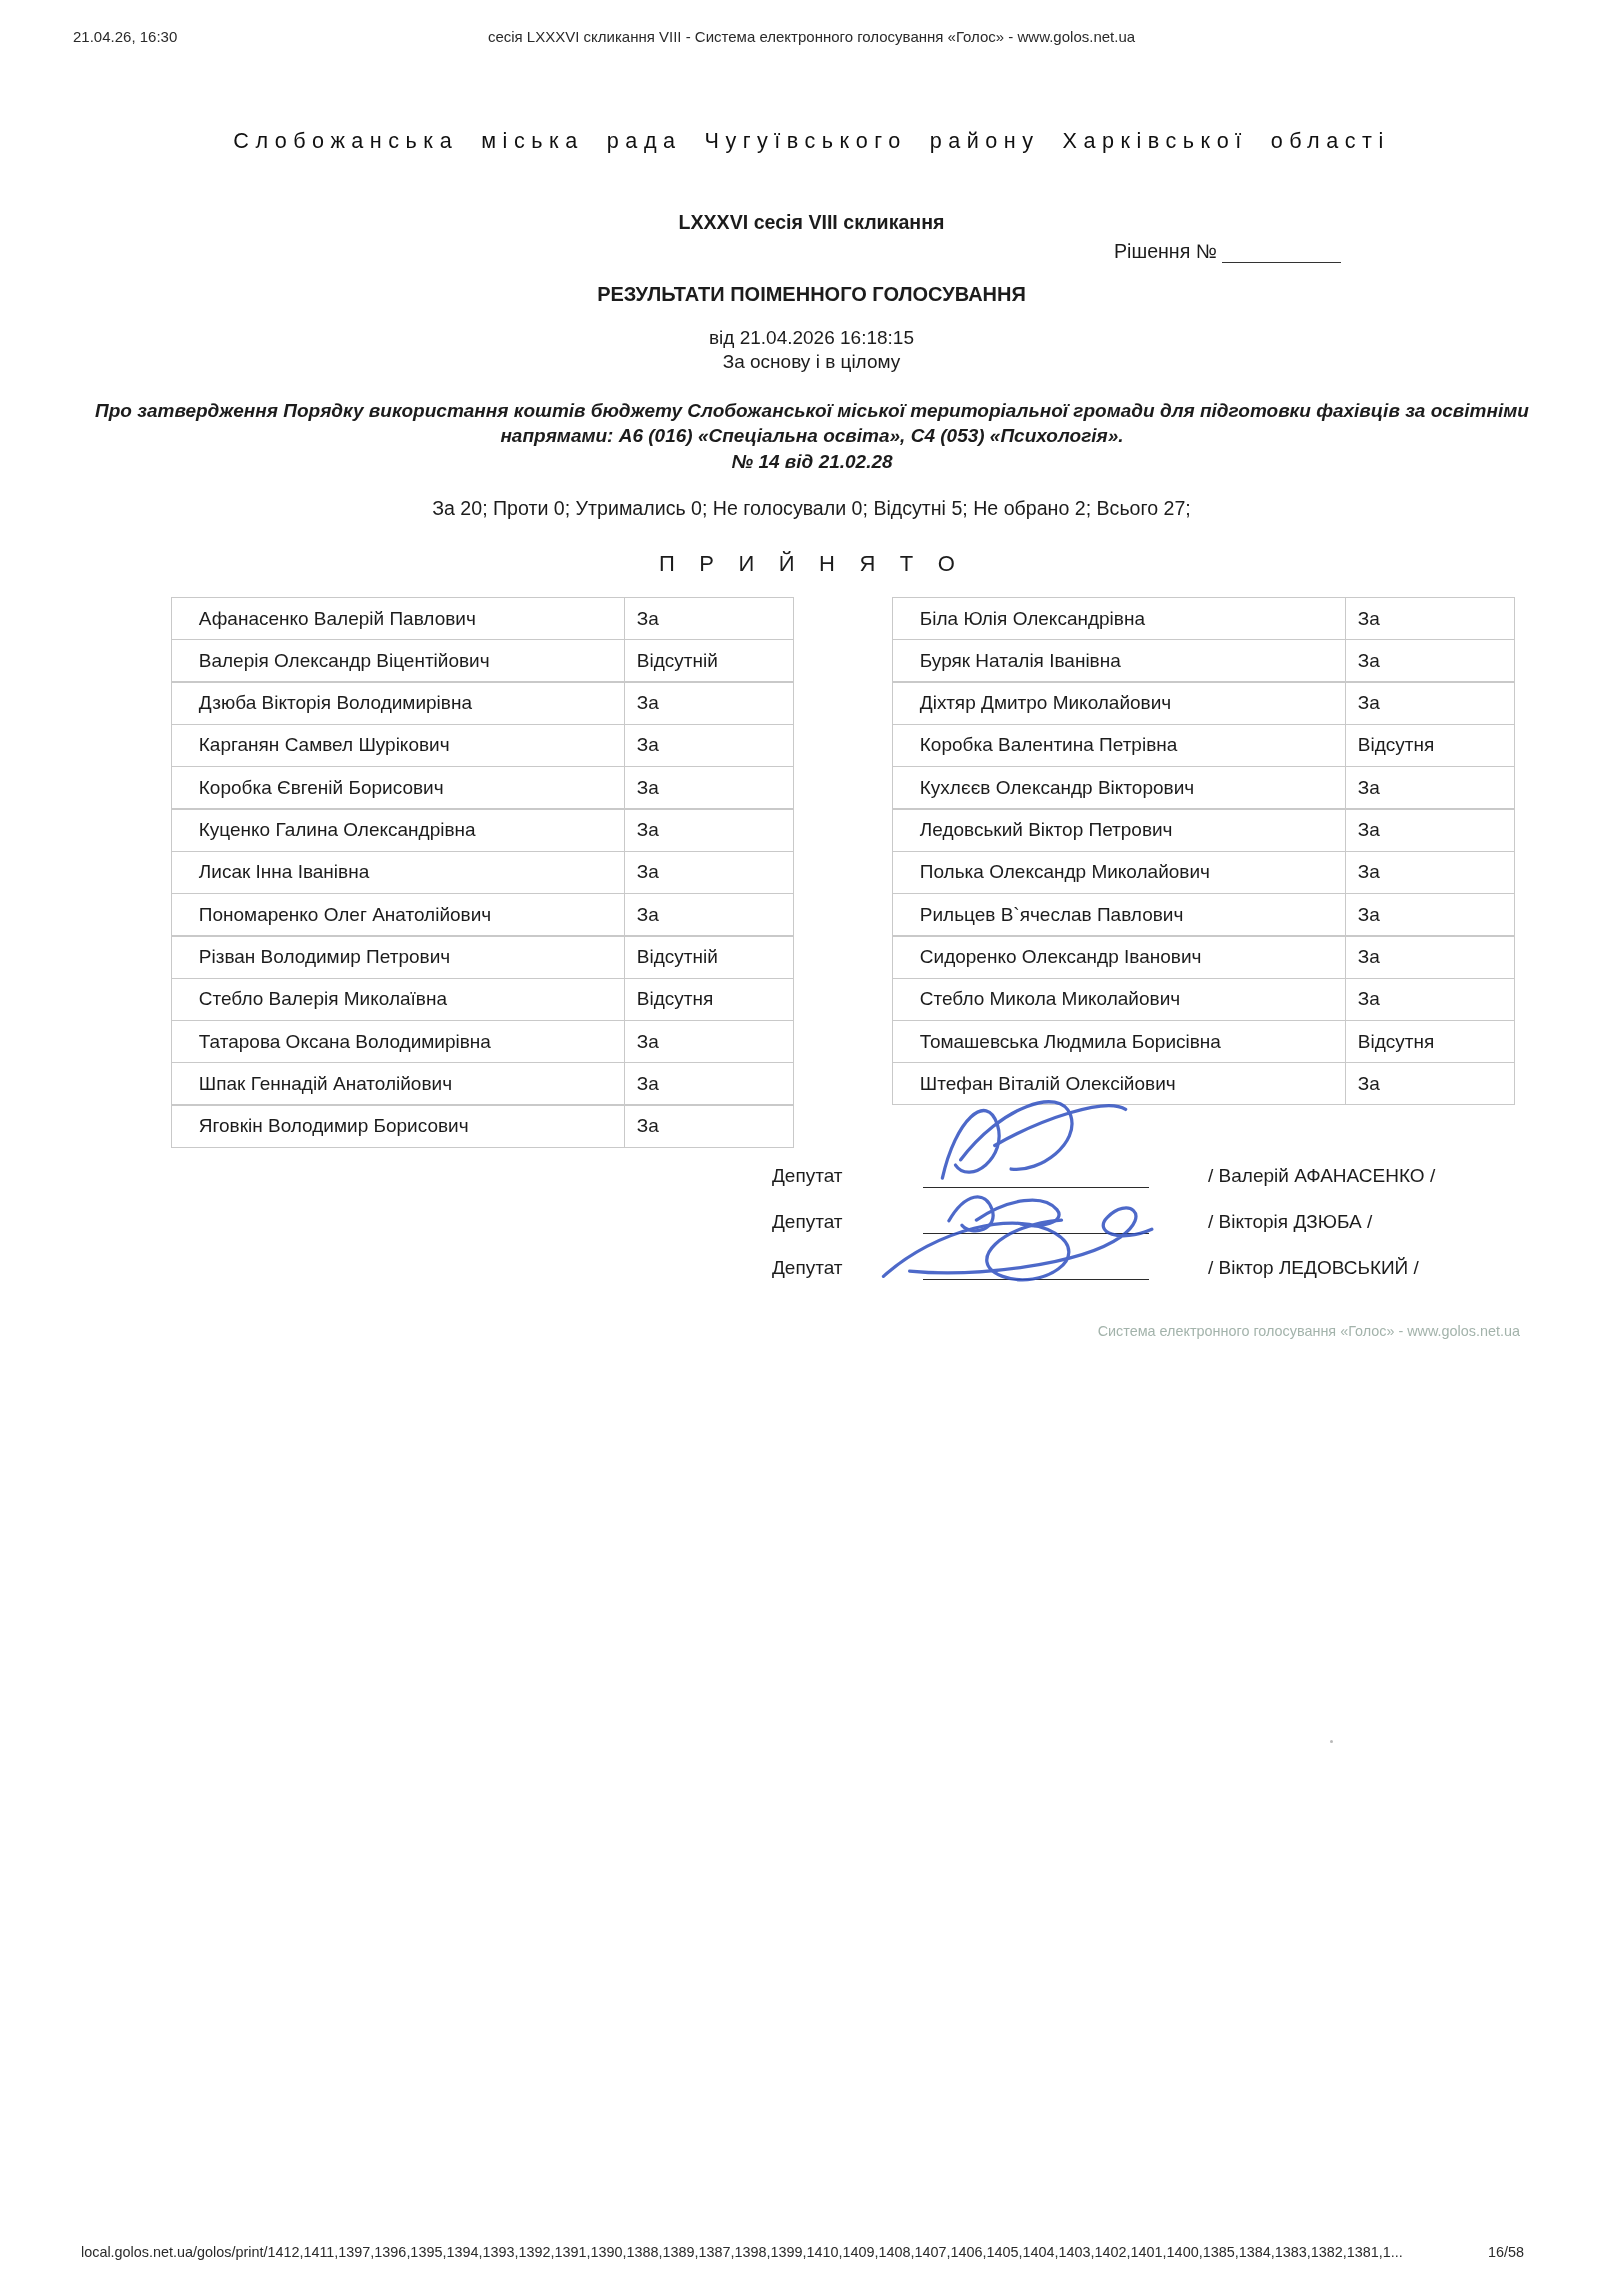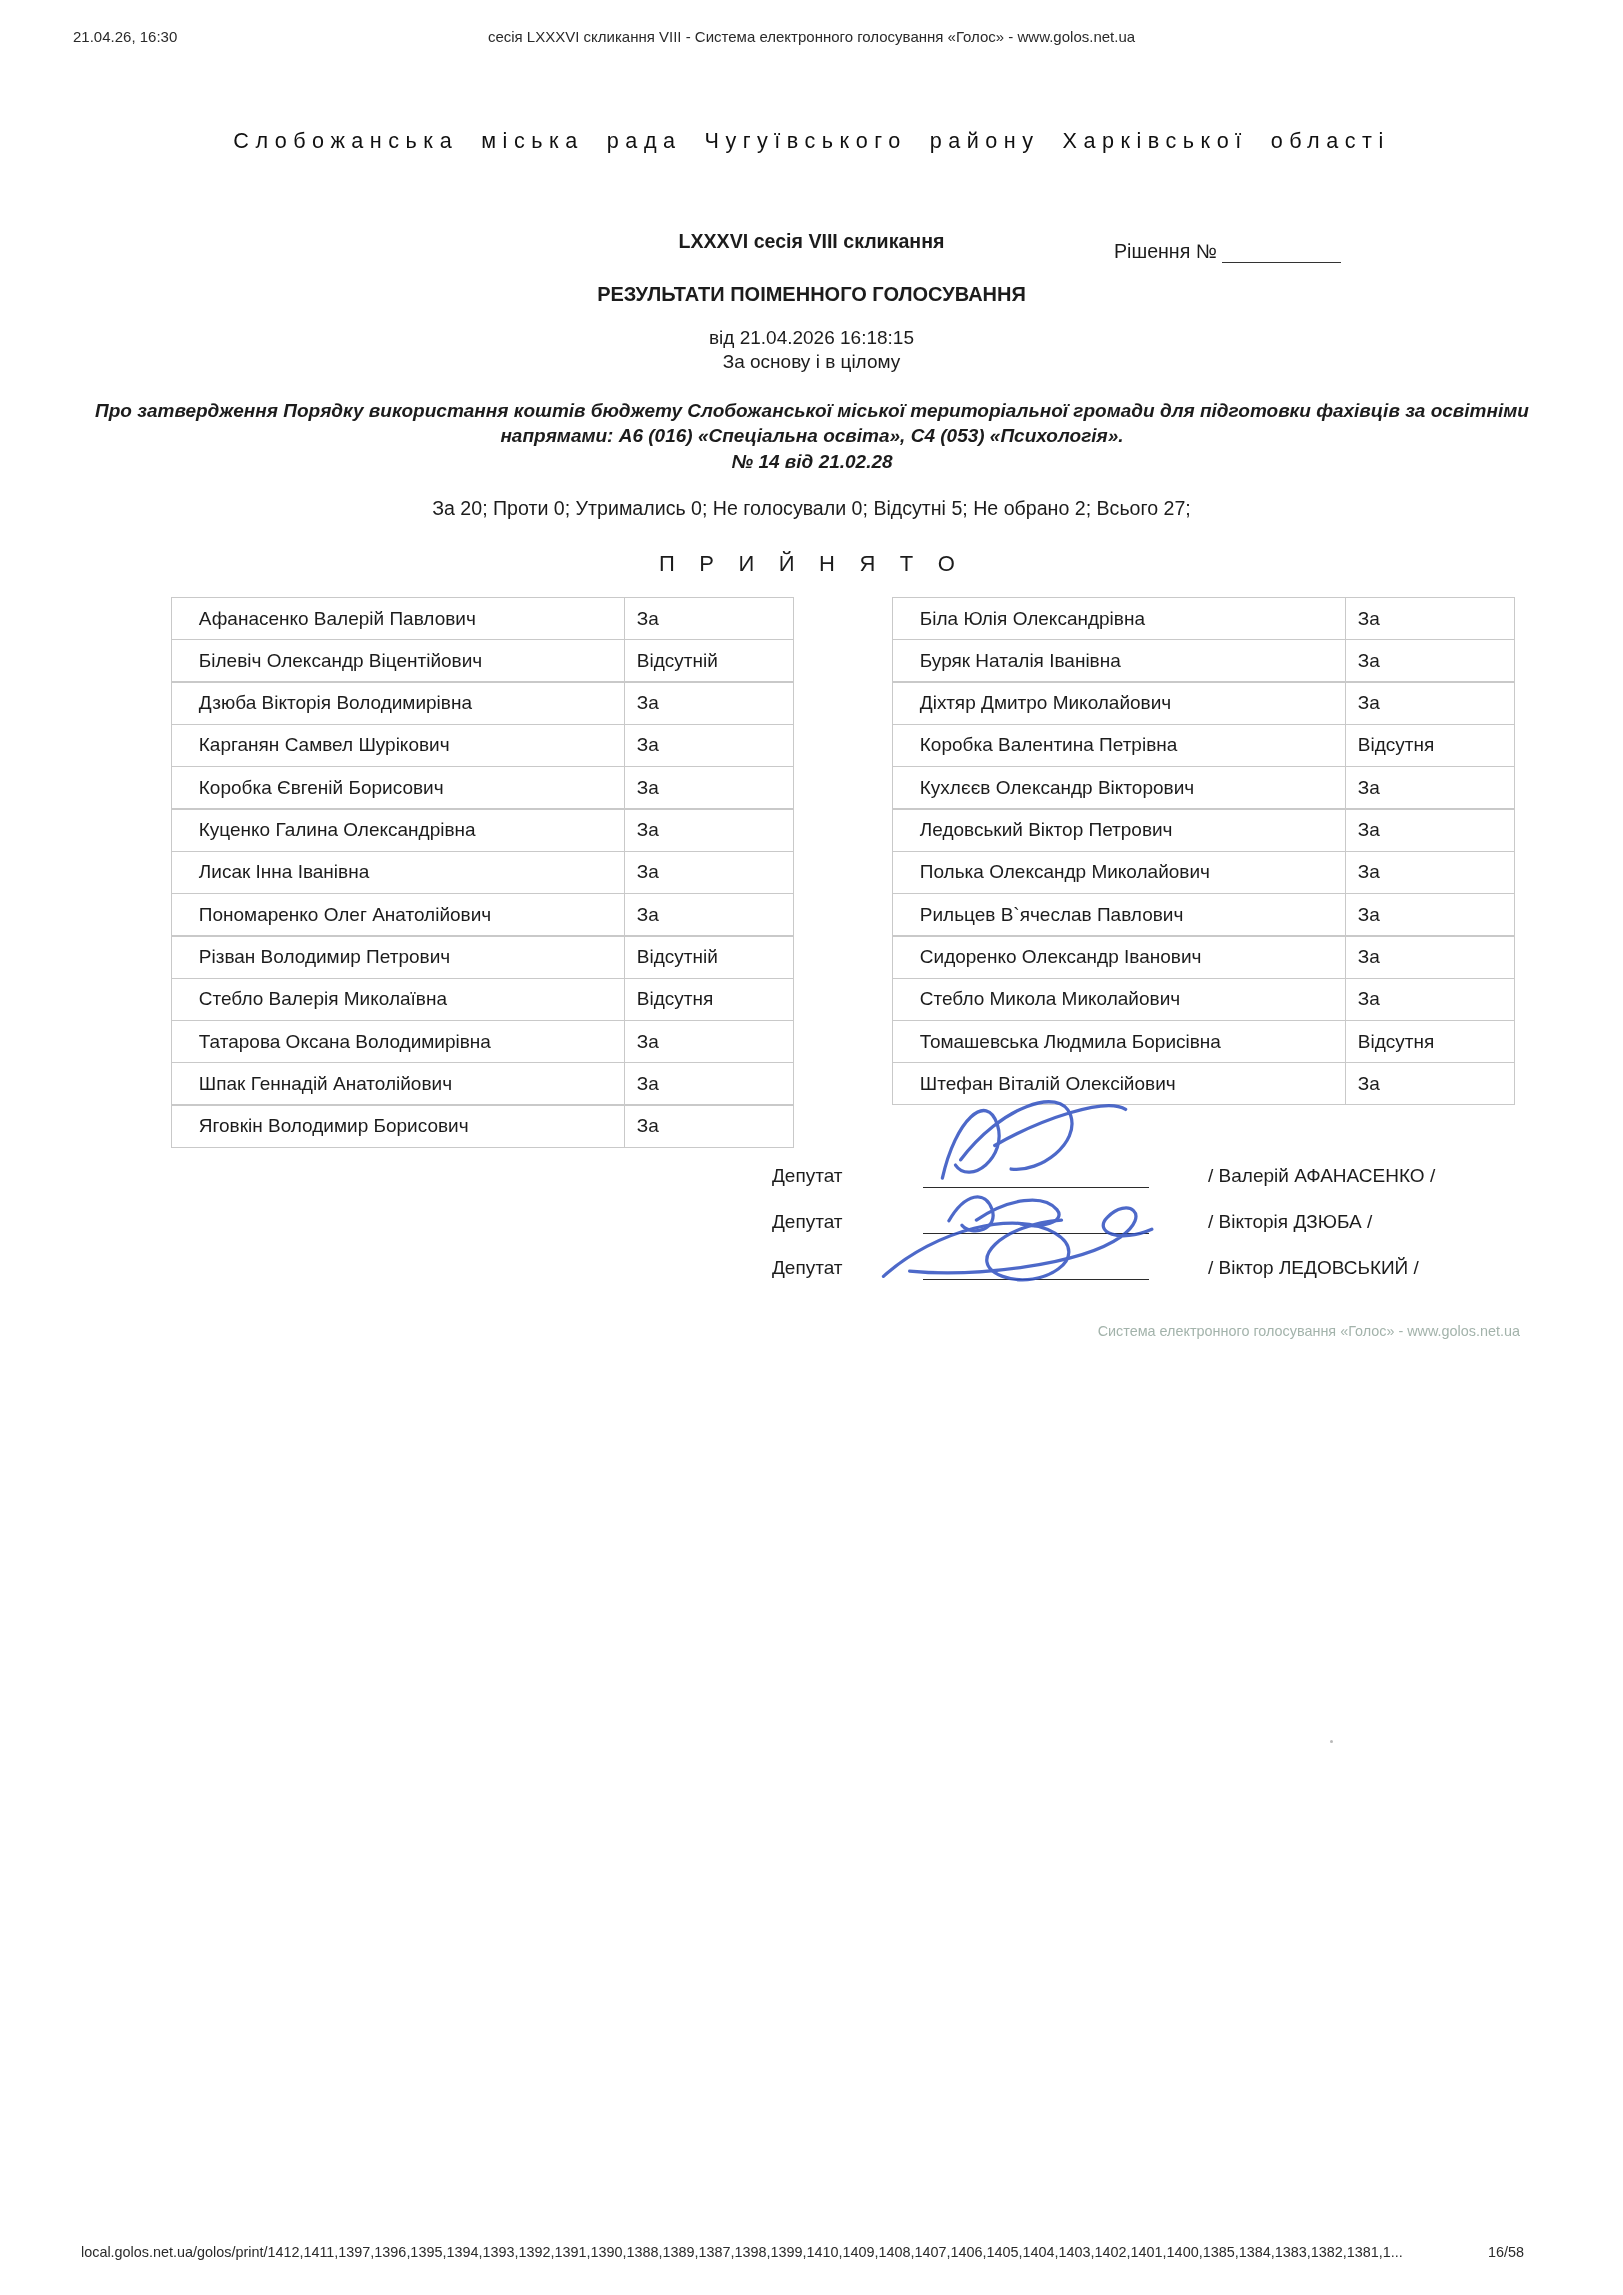--- a/index.html
+++ b/index.html
@@ -9,21 +9,21 @@
     font-family:"Liberation Sans", sans-serif; color:#1c1c1c; overflow:hidden;
     margin:0 auto;
   }
   .abs { position:absolute; }
   .center { left:0; width:100%; text-align:center; }
 
   .print-hdr-dt { top:27.5px; left:73px; font-size:15px; color:#2a2a2a; }
   .print-hdr-title { top:27.5px; font-size:15px; color:#2a2a2a; }
 
   .council-title { top:128px; font-size:21.6px; letter-spacing:6.5px; word-spacing:10.5px; color:#111; }
-  .session-line { top:211px; font-size:19.6px; font-weight:bold;margin-top:19px; }
+  .session-line { top:211px; font-size:19.6px; font-weight:bold; }
   .decision { top:240px; left:1114px; font-size:19.6px; }
   .decision .blank { display:inline-block; width:119px; border-bottom:1.3px solid #333; height:21px; vertical-align:bottom; margin-left:5.2px; }
 
   .results-title { top:283px; font-size:20px; font-weight:bold; }
   .vote-datetime { top:327px; font-size:19px; }
   .vote-basis { top:351px; font-size:19px; }
 
   .subject-wrap { top:398px; left:79px; width:1466px; text-align:center; font-size:19px; font-weight:bold; line-height:25px;font-style:italic; }
   .subject-ref { margin-top:1.3px; }
 
@@ -81,21 +81,21 @@
   <div class="abs center result">П Р И Й Н Я Т О</div>
 
   <div class="abs tables">
     <div class="vtable">
 
     <div class="vrow">
         <div class="vcell-name">Афанасенко Валерій Павлович</div>
         <div class="vcell-vote">За</div>
       </div>
         <div class="vrow">
-        <div class="vcell-name">Білевіч Олександр Віцентійович</div>
+        <div class="vcell-name">Валерія Олександр Віцентійович</div>
         <div class="vcell-vote">Відсутній</div>
       </div>
         <div class="vrow">
         <div class="vcell-name">Дзюба Вікторія Володимирівна</div>
         <div class="vcell-vote">За</div>
       </div>
         <div class="vrow">
         <div class="vcell-name">Карганян Самвел Шурікович</div>
         <div class="vcell-vote">За</div>
       </div>

